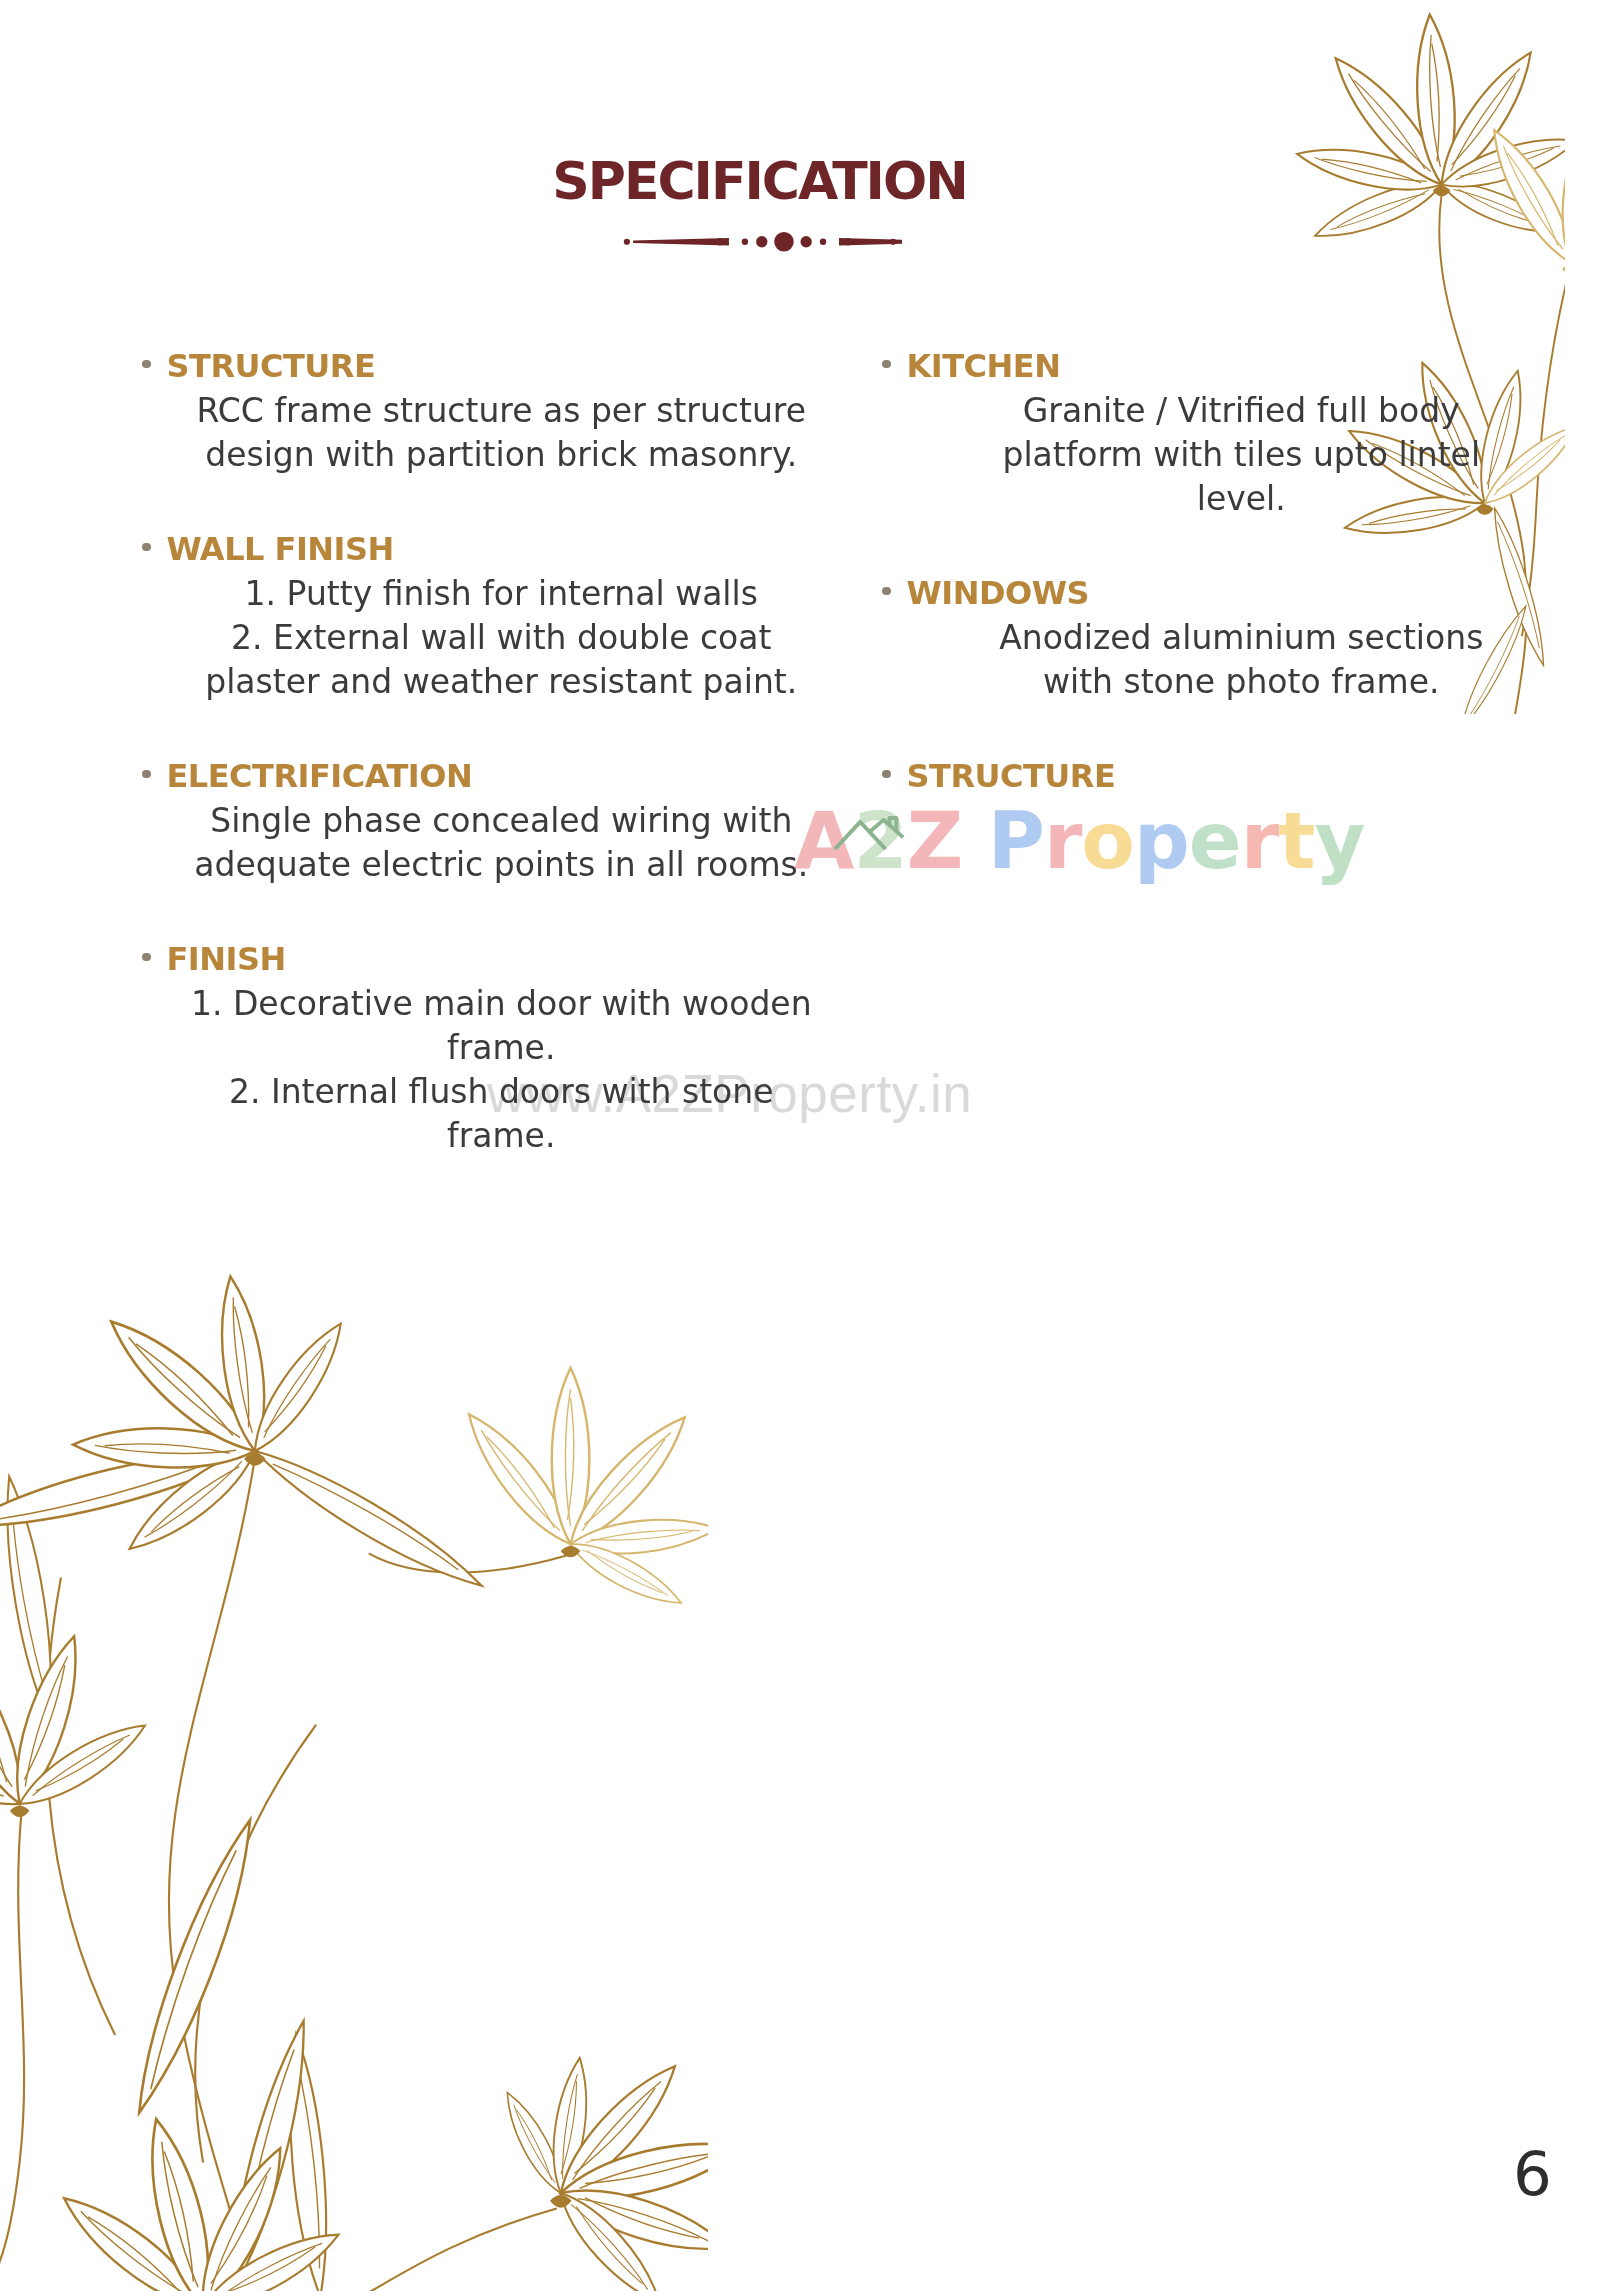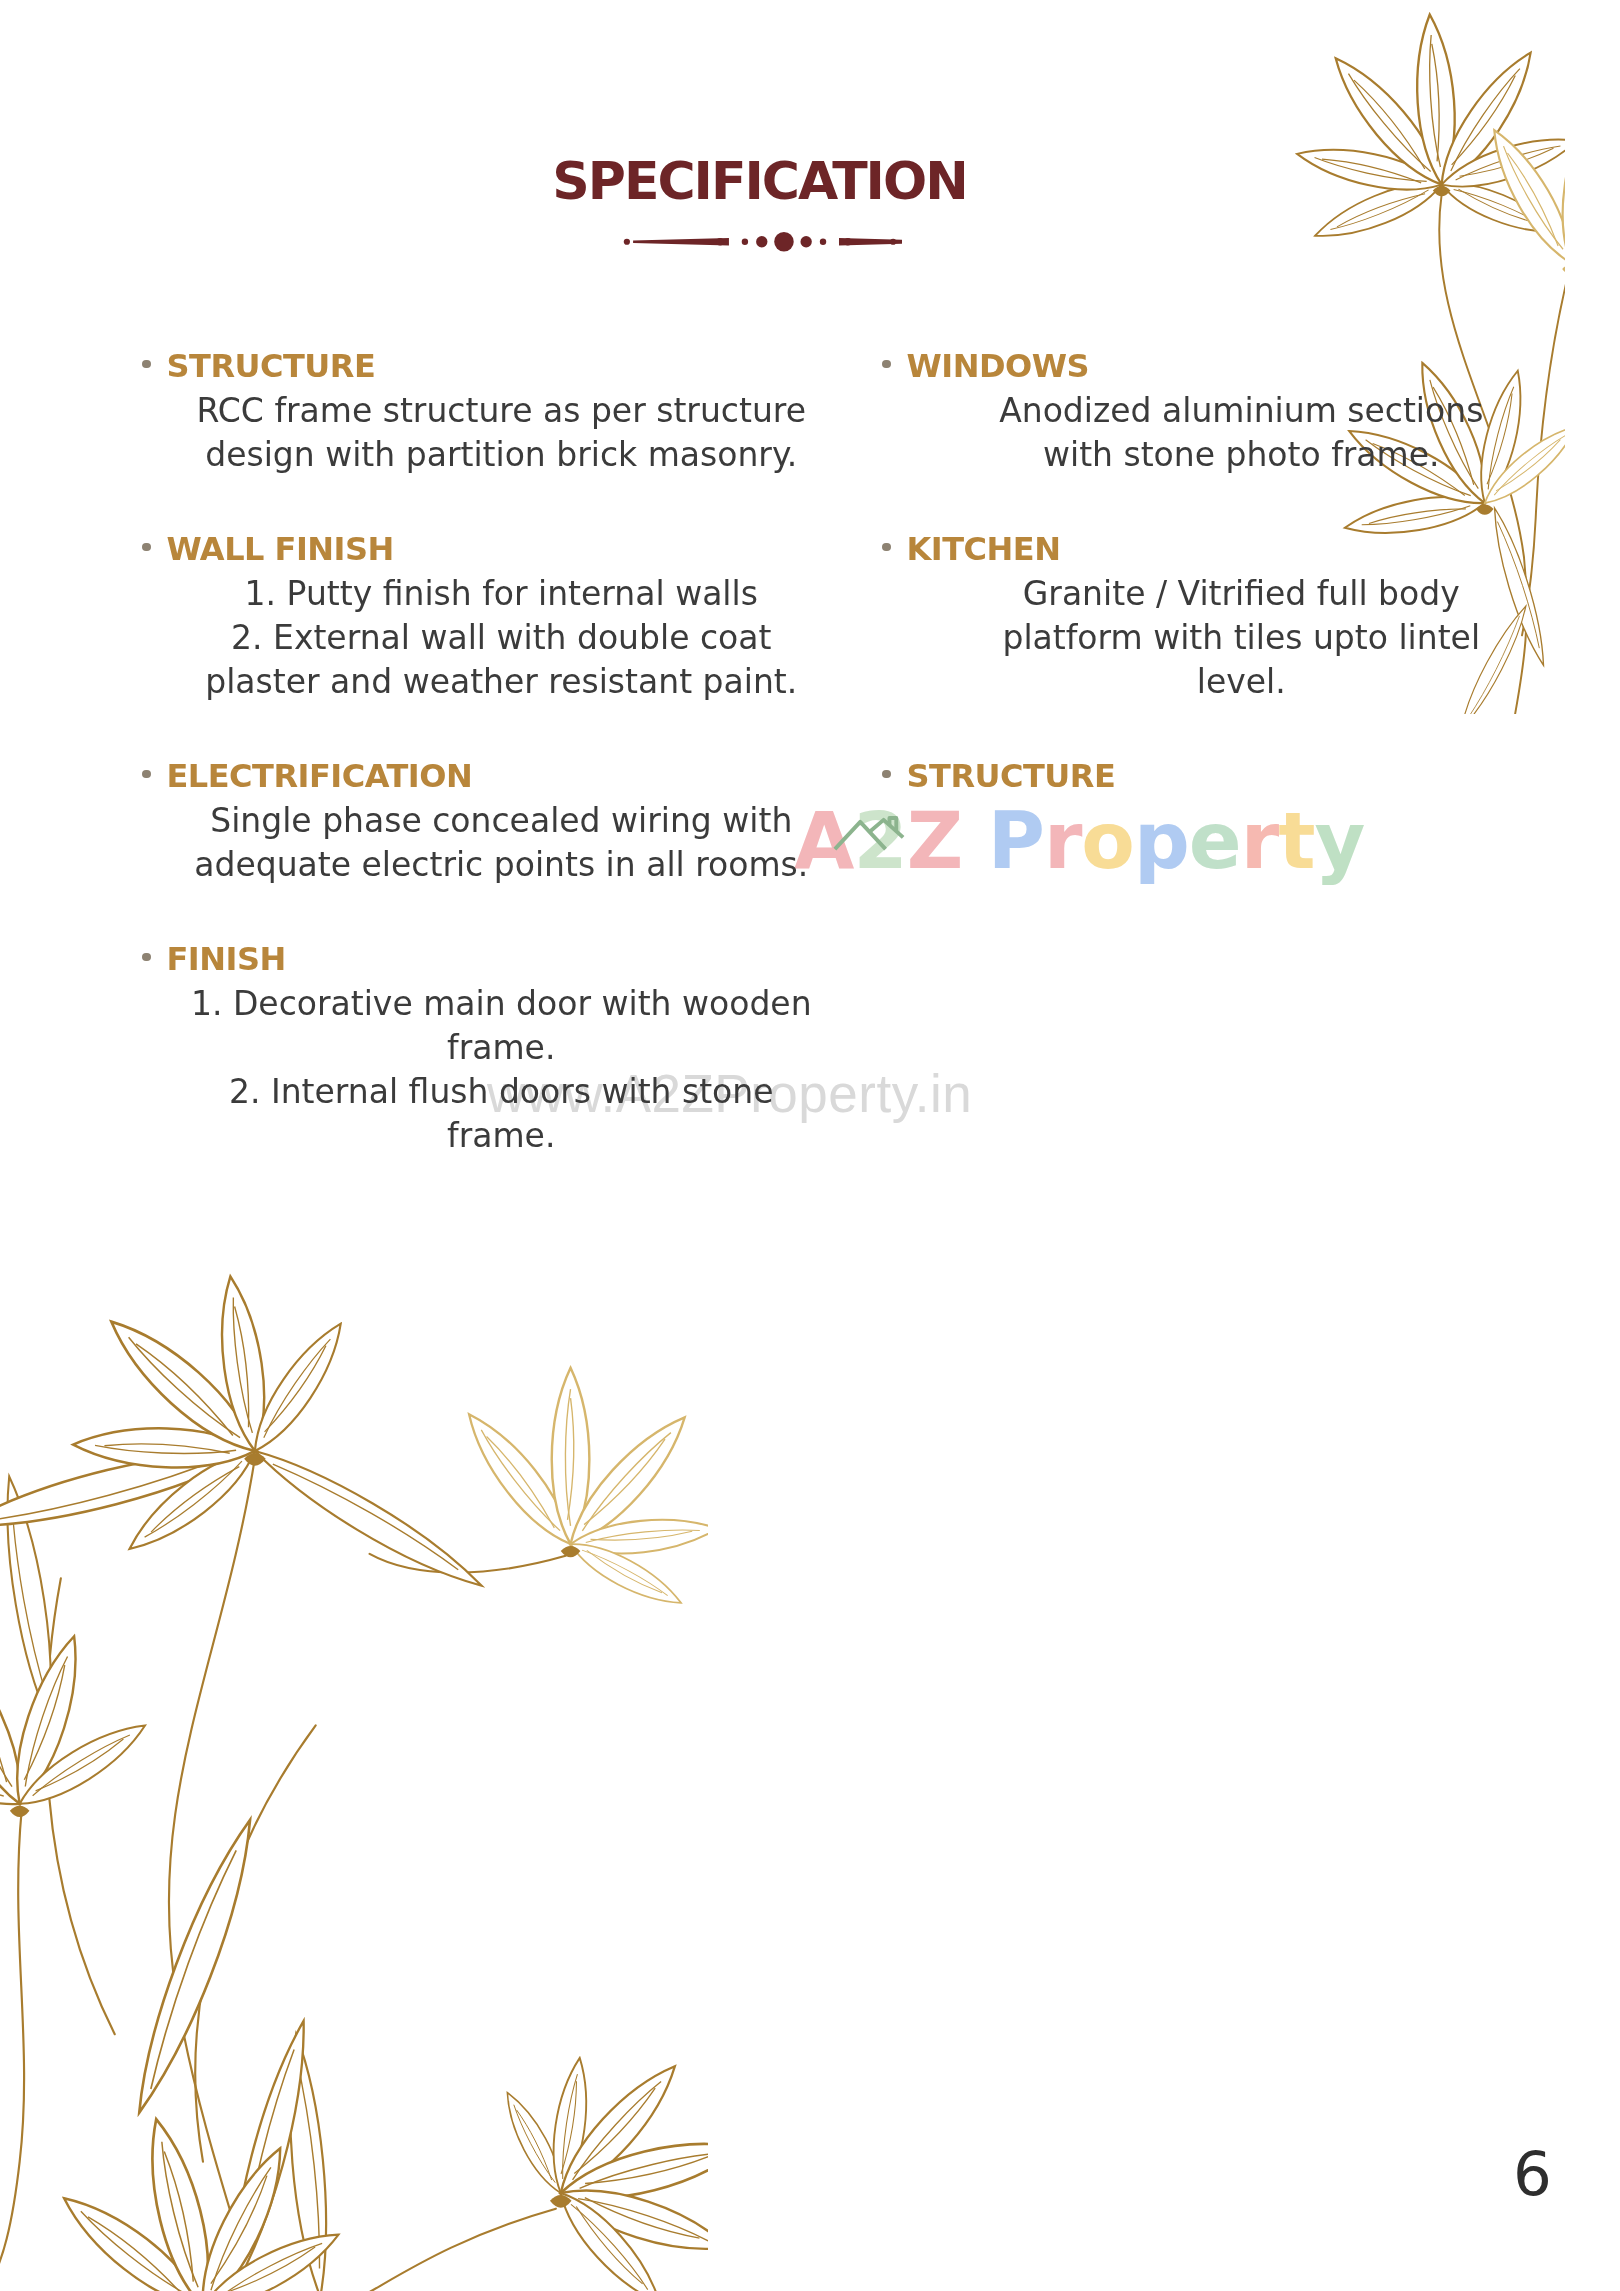--- a/index.html
+++ b/index.html
@@ -215,33 +215,33 @@
         <p class="sec-body">1. Decorative main door with wooden
 frame.
 2. Internal flush doors with stone
 frame.</p>
       </div>
     </div>
 
     <div class="col">
       <div class="section">
         <span class="bullet"></span>
-        <h2 class="sec-heading">WINDOWS</h2>
-        <p class="sec-body">Anodized aluminium sections
-with stone photo frame.</p>
-      </div>
-      <div class="section">
-        <span class="bullet"></span>
         <h2 class="sec-heading">KITCHEN</h2>
         <p class="sec-body">Granite / Vitrified full body
 platform with tiles upto lintel
 level.</p>
       </div>
       <div class="section">
         <span class="bullet"></span>
+        <h2 class="sec-heading">WINDOWS</h2>
+        <p class="sec-body">Anodized aluminium sections
+with stone photo frame.</p>
+      </div>
+      <div class="section">
+        <span class="bullet"></span>
         <h2 class="sec-heading">STRUCTURE</h2>
       </div>
     </div>
 
   </div>
 
   <div class="page-num">6</div>
 
 </div>
 

